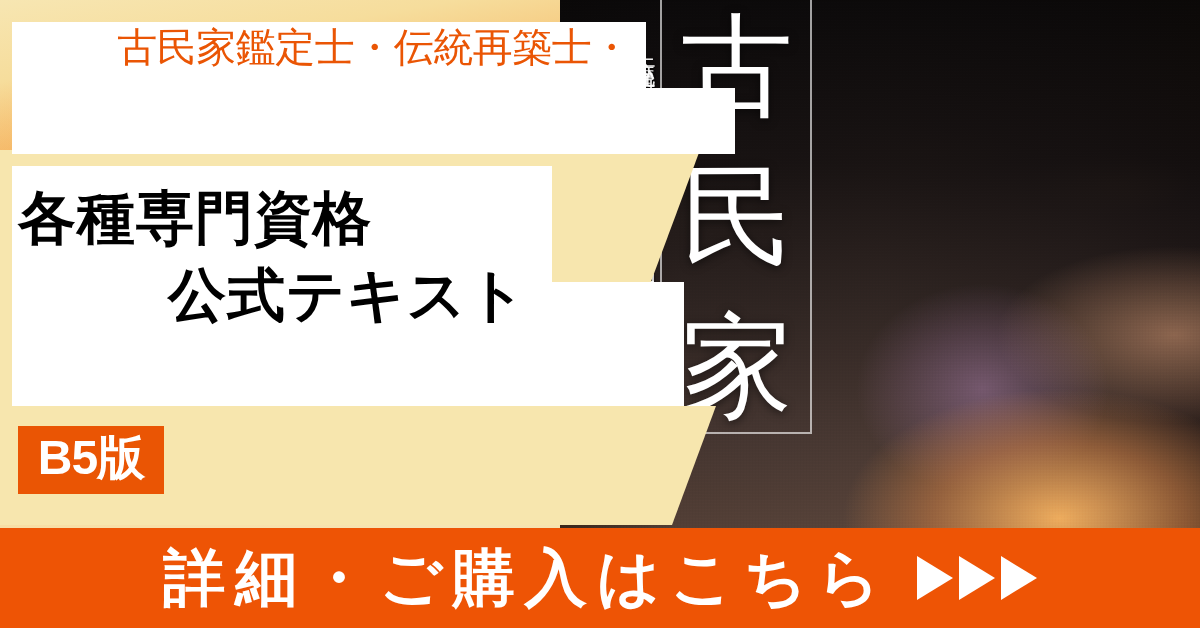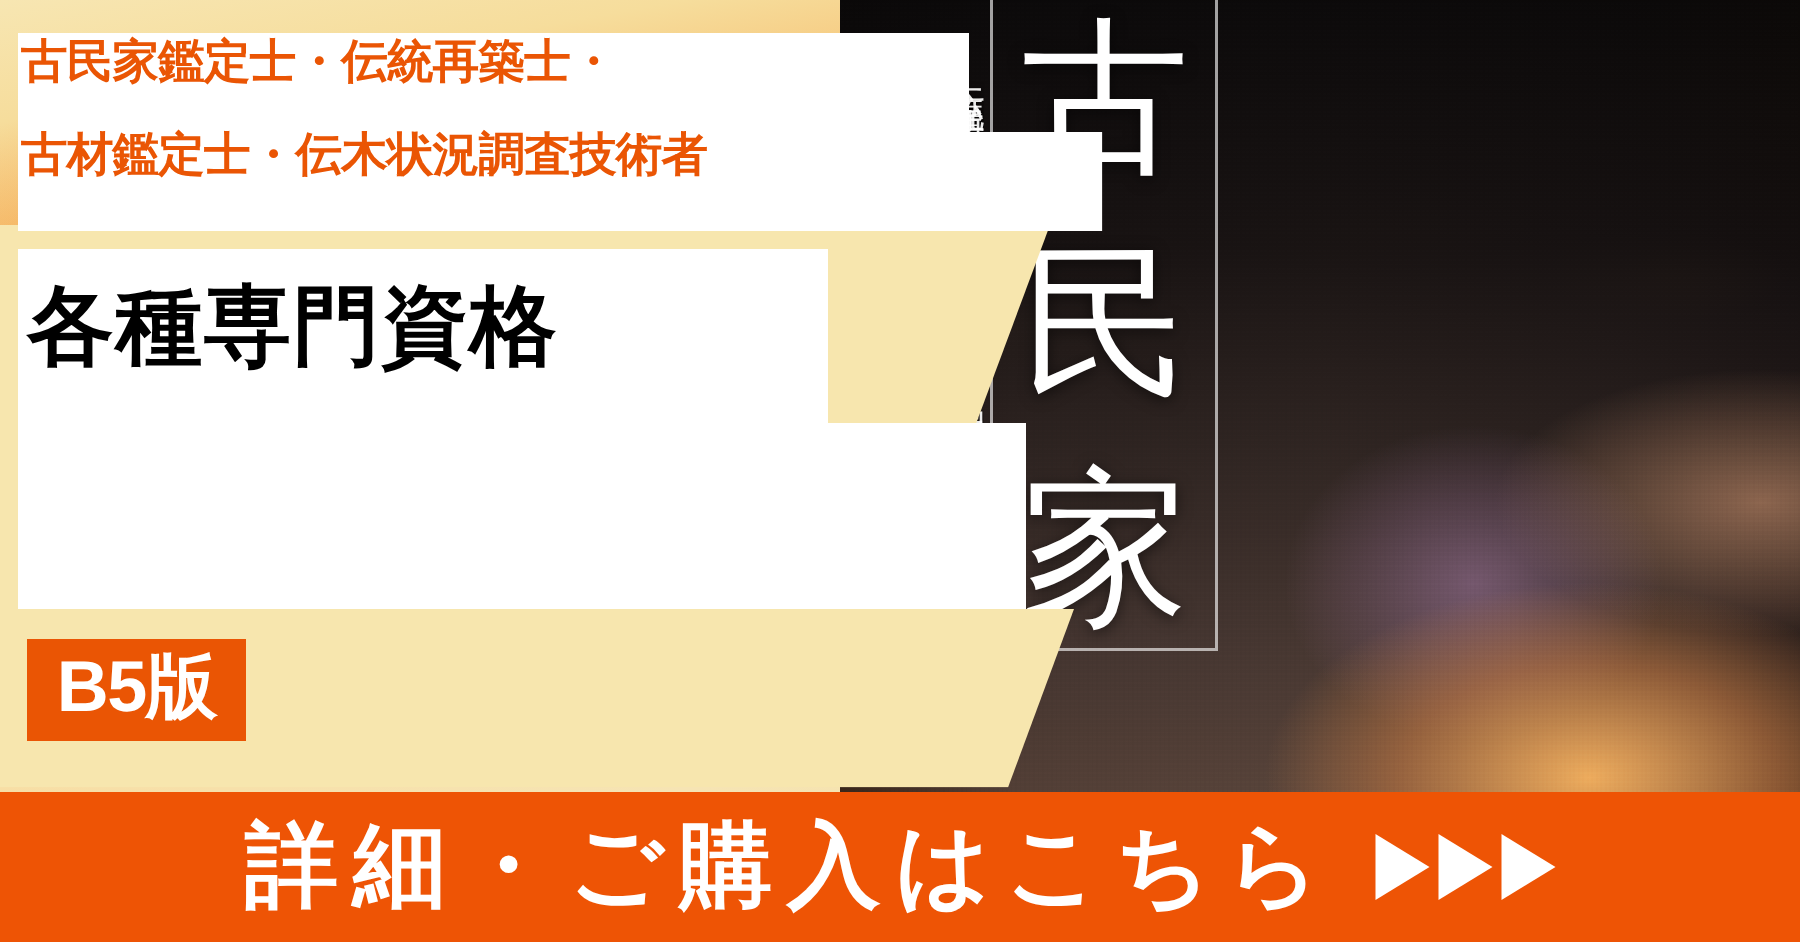--- a/index.html
+++ b/index.html
@@ -147,25 +147,26 @@
   
   .box-quals{
     position:absolute; left:12px; top:22px; width:723px; height:132px;
     clip-path:polygon(0 0, 634px 0, 634px 66px, 723px 66px, 723px 132px, 0 132px);
     background:#ffffff;
   }
   .quals-text{
     position:absolute; left:14px; top:20px;
     width:720px;
     color:#ea5504;
-    font-size:31px;
-    font-weight:700;
+    font-size:40px;
+    font-weight:400;
     line-height:1.37;
     letter-spacing:-0.5px;
     white-space:nowrap;
+    text-align:center;
   }
   .quals-text div{height:62px;}
 
   
   .box-main{
     position:absolute; left:12px; top:166px; width:672px; height:240px;
     clip-path:polygon(0 0, 540px 0, 540px 116px, 672px 116px, 672px 240px, 0 240px);
     background:#ffffff;
   }
   .headline{
@@ -253,26 +254,26 @@
       <span>家</span>
     </div>
     <div class="cover-sub">伝統構法、古民家活用のための調査と再生の</div>
   </div>
 
   <div class="wedge"></div>
 
   <div class="box-quals"></div>
   <div class="quals-text">
     <div>古民家鑑定士・伝統再築士・</div>
-    <div>古材鑑定士・伝木状況調査技術者</div>
   </div>
 
   <div class="box-main"></div>
   <div class="headline">
     <div class="l1">各種専門資格</div>
+    <div class="l2">公式テキスト</div>
   </div>
 
   <div class="price-band"></div>
   <div class="badge">B5版</div>
 
   <div class="cta">
     <div class="cta-inner">
       <div class="cta-text">詳細・ご購入はこちら</div>
       <div class="arrows">
         <i></i>

